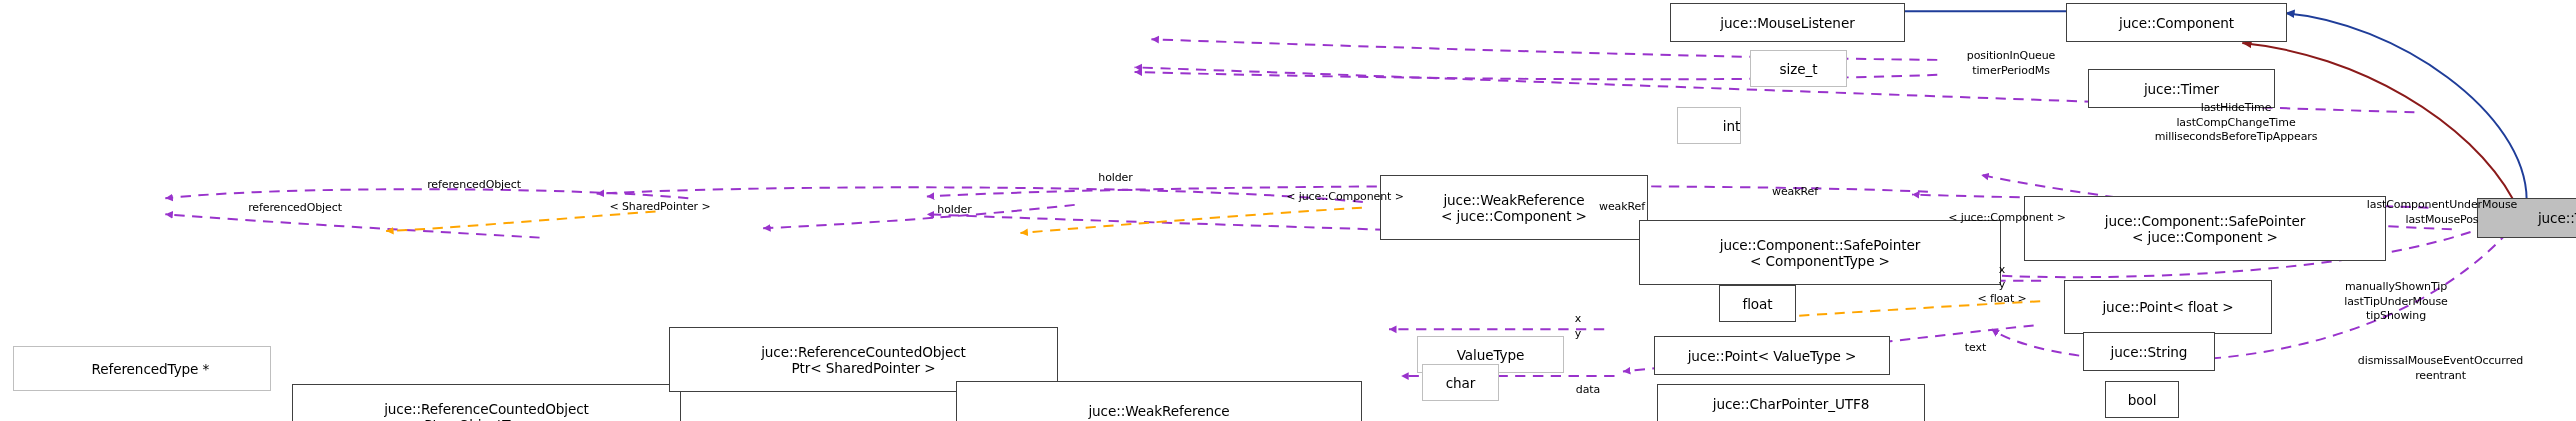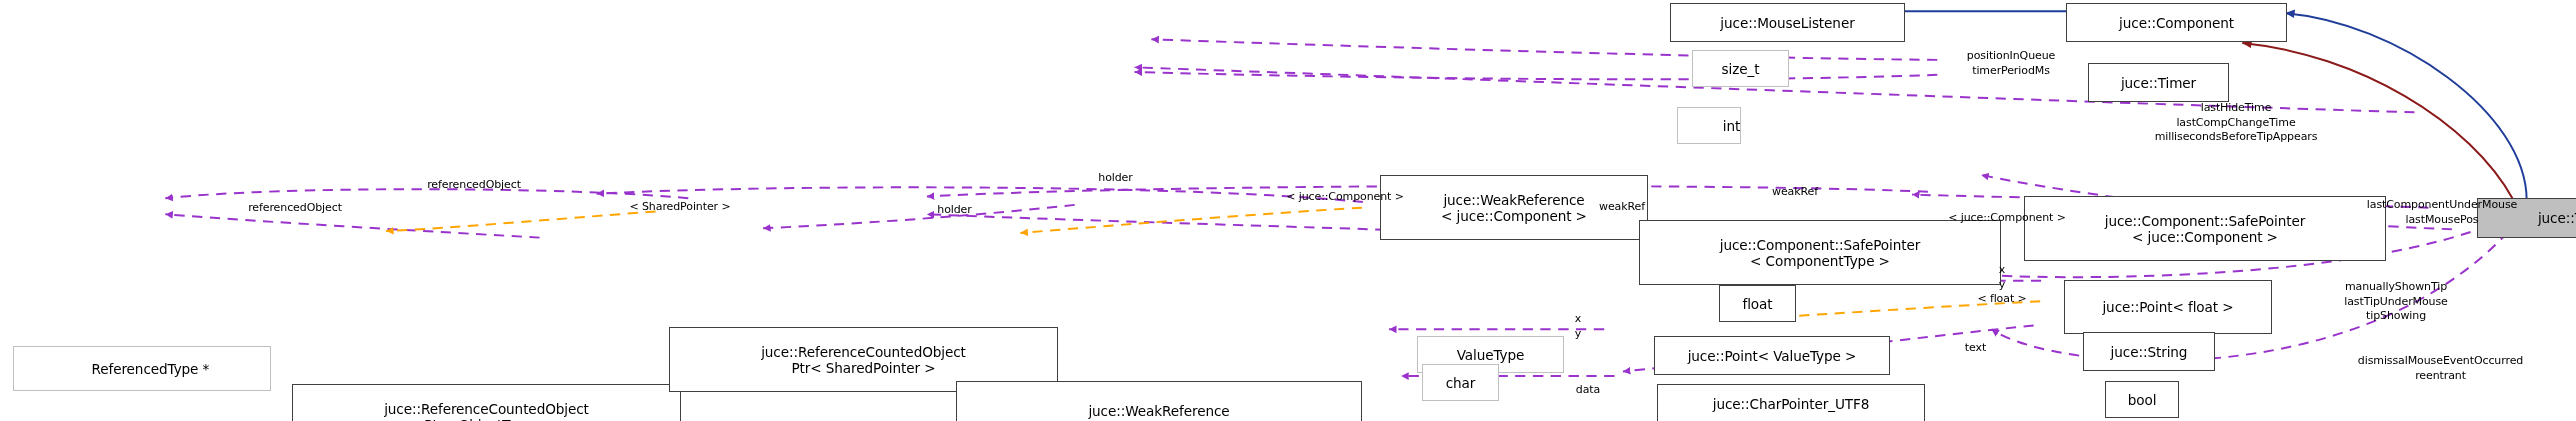--- a/index.html
+++ b/index.html
@@ -134,23 +134,23 @@
   <div class="node solid" style="left: 1639px; top: 220px; width: 362px; height: 65px;">juce::Component::SafePointer
 &lt; ComponentType &gt;</div>
 
   <div class="node solid" style="left: 2024px; top: 196px; width: 362px; height: 65px;">juce::Component::SafePointer
 &lt; juce::Component &gt;</div>
 
   <div class="node solid" style="left: 2066px; top: 3.4px; width: 221px; height: 39px;">juce::Component</div>
 
   <div class="node solid" style="left: 1670px; top: 3.4px; width: 235px; height: 39px;">juce::MouseListener</div>
 
-  <div class="node faint" style="left: 1692px; top: 50px; width: 97px; height: 37px;">size_t</div>
-
-  <div class="node solid" style="left: 2088px; top: 63px; width: 141px; height: 39px; text-align: center;">juce::Timer</div>
+  <div class="node faint" style="left: 1750px; top: 50px; width: 97px; height: 37px;">size_t</div>
+
+  <div class="node solid" style="left: 2088px; top: 69px; width: 187px; height: 39px; text-align: center;">juce::Timer</div>
 
   <div class="node faint" style="left: 1677px; top: 107px; width: 64px; height: 37px; padding-left: 45px;">int</div>
 
   <div class="node solid" style="left: 1719px; top: 285px; width: 77px; height: 37px;">float</div>
 
   <div class="node faint" style="left: 1417px; top: 336px; width: 147px; height: 37px;">ValueType</div>
 
   <div class="node solid" style="left: 1654px; top: 336px; width: 236px; height: 39px;">juce::Point&lt; ValueType &gt;</div>
 
   <div class="node faint" style="left: 1422px; top: 364px; width: 77px; height: 37px;">char</div>
@@ -162,21 +162,21 @@
   <div class="node solid" style="left: 2083px; top: 332px; width: 132px; height: 39px;">juce::String</div>
 
   <div class="node solid" style="left: 2105px; top: 381px; width: 74px; height: 37px;">bool</div>
 
   <div class="node focus" style="left: 2477px; top: 198px; width: 255px; height: 40px;">juce::TooltipWindow</div>
 
   <div class="elabel" style="left: 340px; top: 178px; width: 268px;">referencedObject</div>
 
   <div class="elabel" style="left: 161px; top: 201px; width: 268px;">referencedObject</div>
 
-  <div class="elabel" style="left: 546px; top: 200px; width: 268px;">&lt; SharedPointer &gt;</div>
+  <div class="elabel" style="left: 526px; top: 200px; width: 268px;">&lt; SharedPointer &gt;</div>
 
   <div class="elabel" style="left: 899px; top: 203px; width: 111px;">holder</div>
 
   <div class="elabel" style="left: 1060px; top: 171px; width: 111px;">holder</div>
 
   <div class="elabel" style="left: 1201px; top: 190px; width: 288px;">&lt; juce::Component &gt;</div>
 
   <div class="elabel" style="left: 1553px; top: 200px; width: 138px;">weakRef</div>
 
   <div class="elabel" style="left: 1726px; top: 185px; width: 138px;">weakRef</div>

